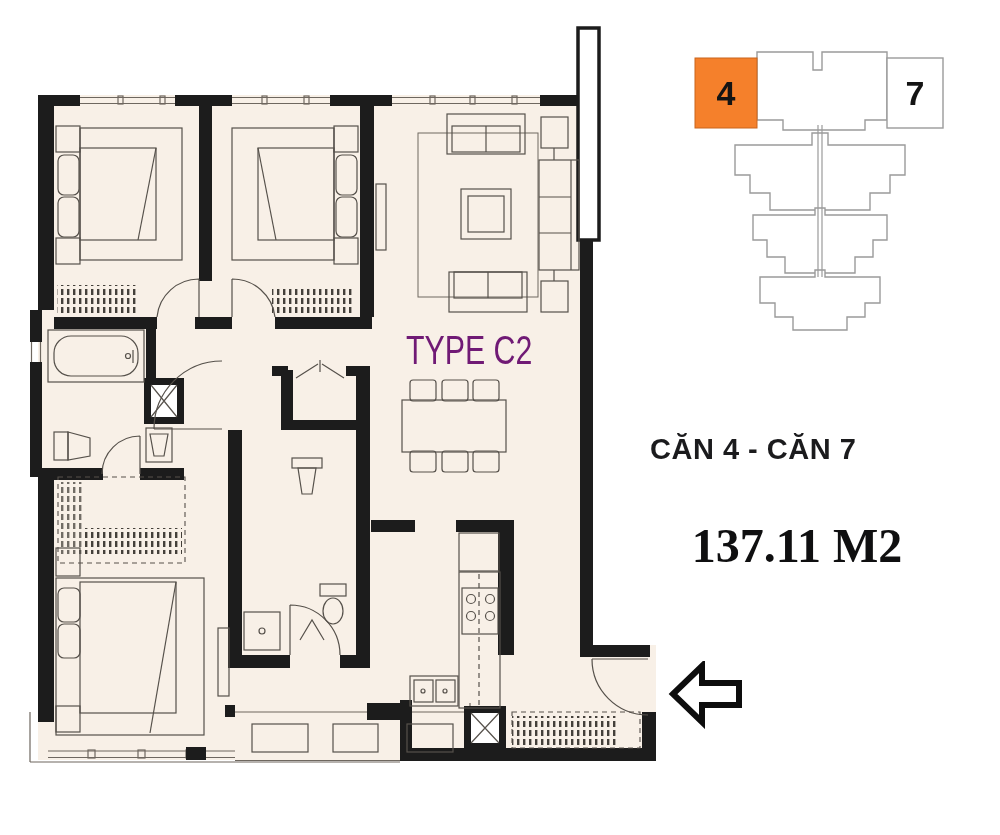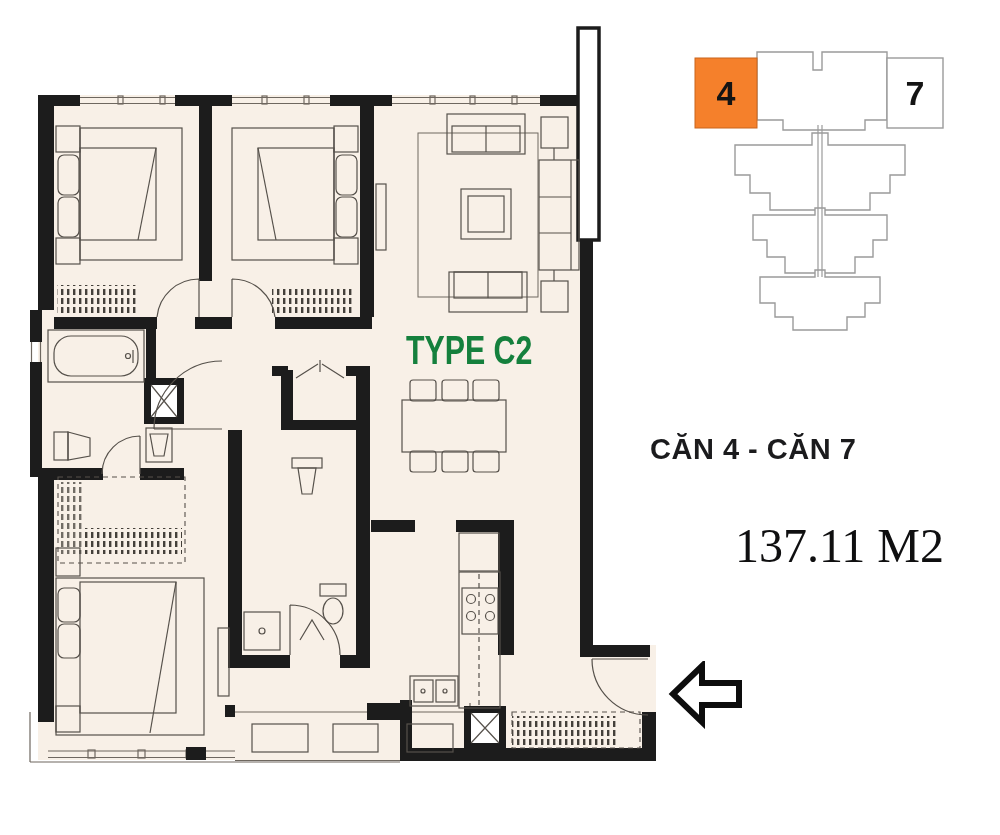--- a/index.html
+++ b/index.html
@@ -1,25 +1,25 @@
 <!DOCTYPE html>
 <html><head>
 <meta charset="utf-8">
 <style>
   html,body{margin:0;padding:0;background:#fff;}
   .screen{position:relative;width:1000px;height:835px;background:#fff;overflow:hidden;
           font-family:"Liberation Sans", sans-serif;}
   .abs{position:absolute;}
   .type-label{left:392px;top:329px;width:150px;height:44px;text-align:center;
-    font-weight:700;font-size:37px;color:#15803d;line-height:44px;}
+    font-weight:400;font-size:37px;color:#701a75;line-height:44px;}
   .type-label span{display:inline-block;transform:scaleX(.82) scaleY(1.08);transform-origin:center;white-space:nowrap;}
   .units-label{left:650px;top:433px;width:294px;text-align:left;
     font-weight:700;font-size:29px;letter-spacing:.5px;color:#1b1b1d;}
-  .area-label{left:650px;top:518px;width:294px;text-align:right;
-    font-family:"Liberation Serif", serif;font-weight:400;font-size:48px;color:#0f0f10;}
+  .area-label{left:650px;top:518px;width:294px;text-align:center;
+    font-family:"Liberation Serif", serif;font-weight:700;font-size:48px;color:#0f0f10;}
   svg{display:block;}
   .wall{fill:#1c1c1c;stroke:none;}
   .thin{stroke:#56514b;stroke-width:1.2;fill:none;}
   .thin2{stroke:#6f6961;stroke-width:1;fill:none;}
   .win{stroke:#6e675f;stroke-width:1.2;fill:none;}
   .dash{stroke:#56514b;stroke-width:1.1;fill:none;stroke-dasharray:5 4;}
   .whitebox{fill:#ffffff;}
   .kp-outline{fill:#ffffff;stroke:#9b9b9b;stroke-width:1.4;}
   .kp-num{font-family:"Liberation Sans",sans-serif;font-weight:700;font-size:34px;fill:#141414;}
 </style>

